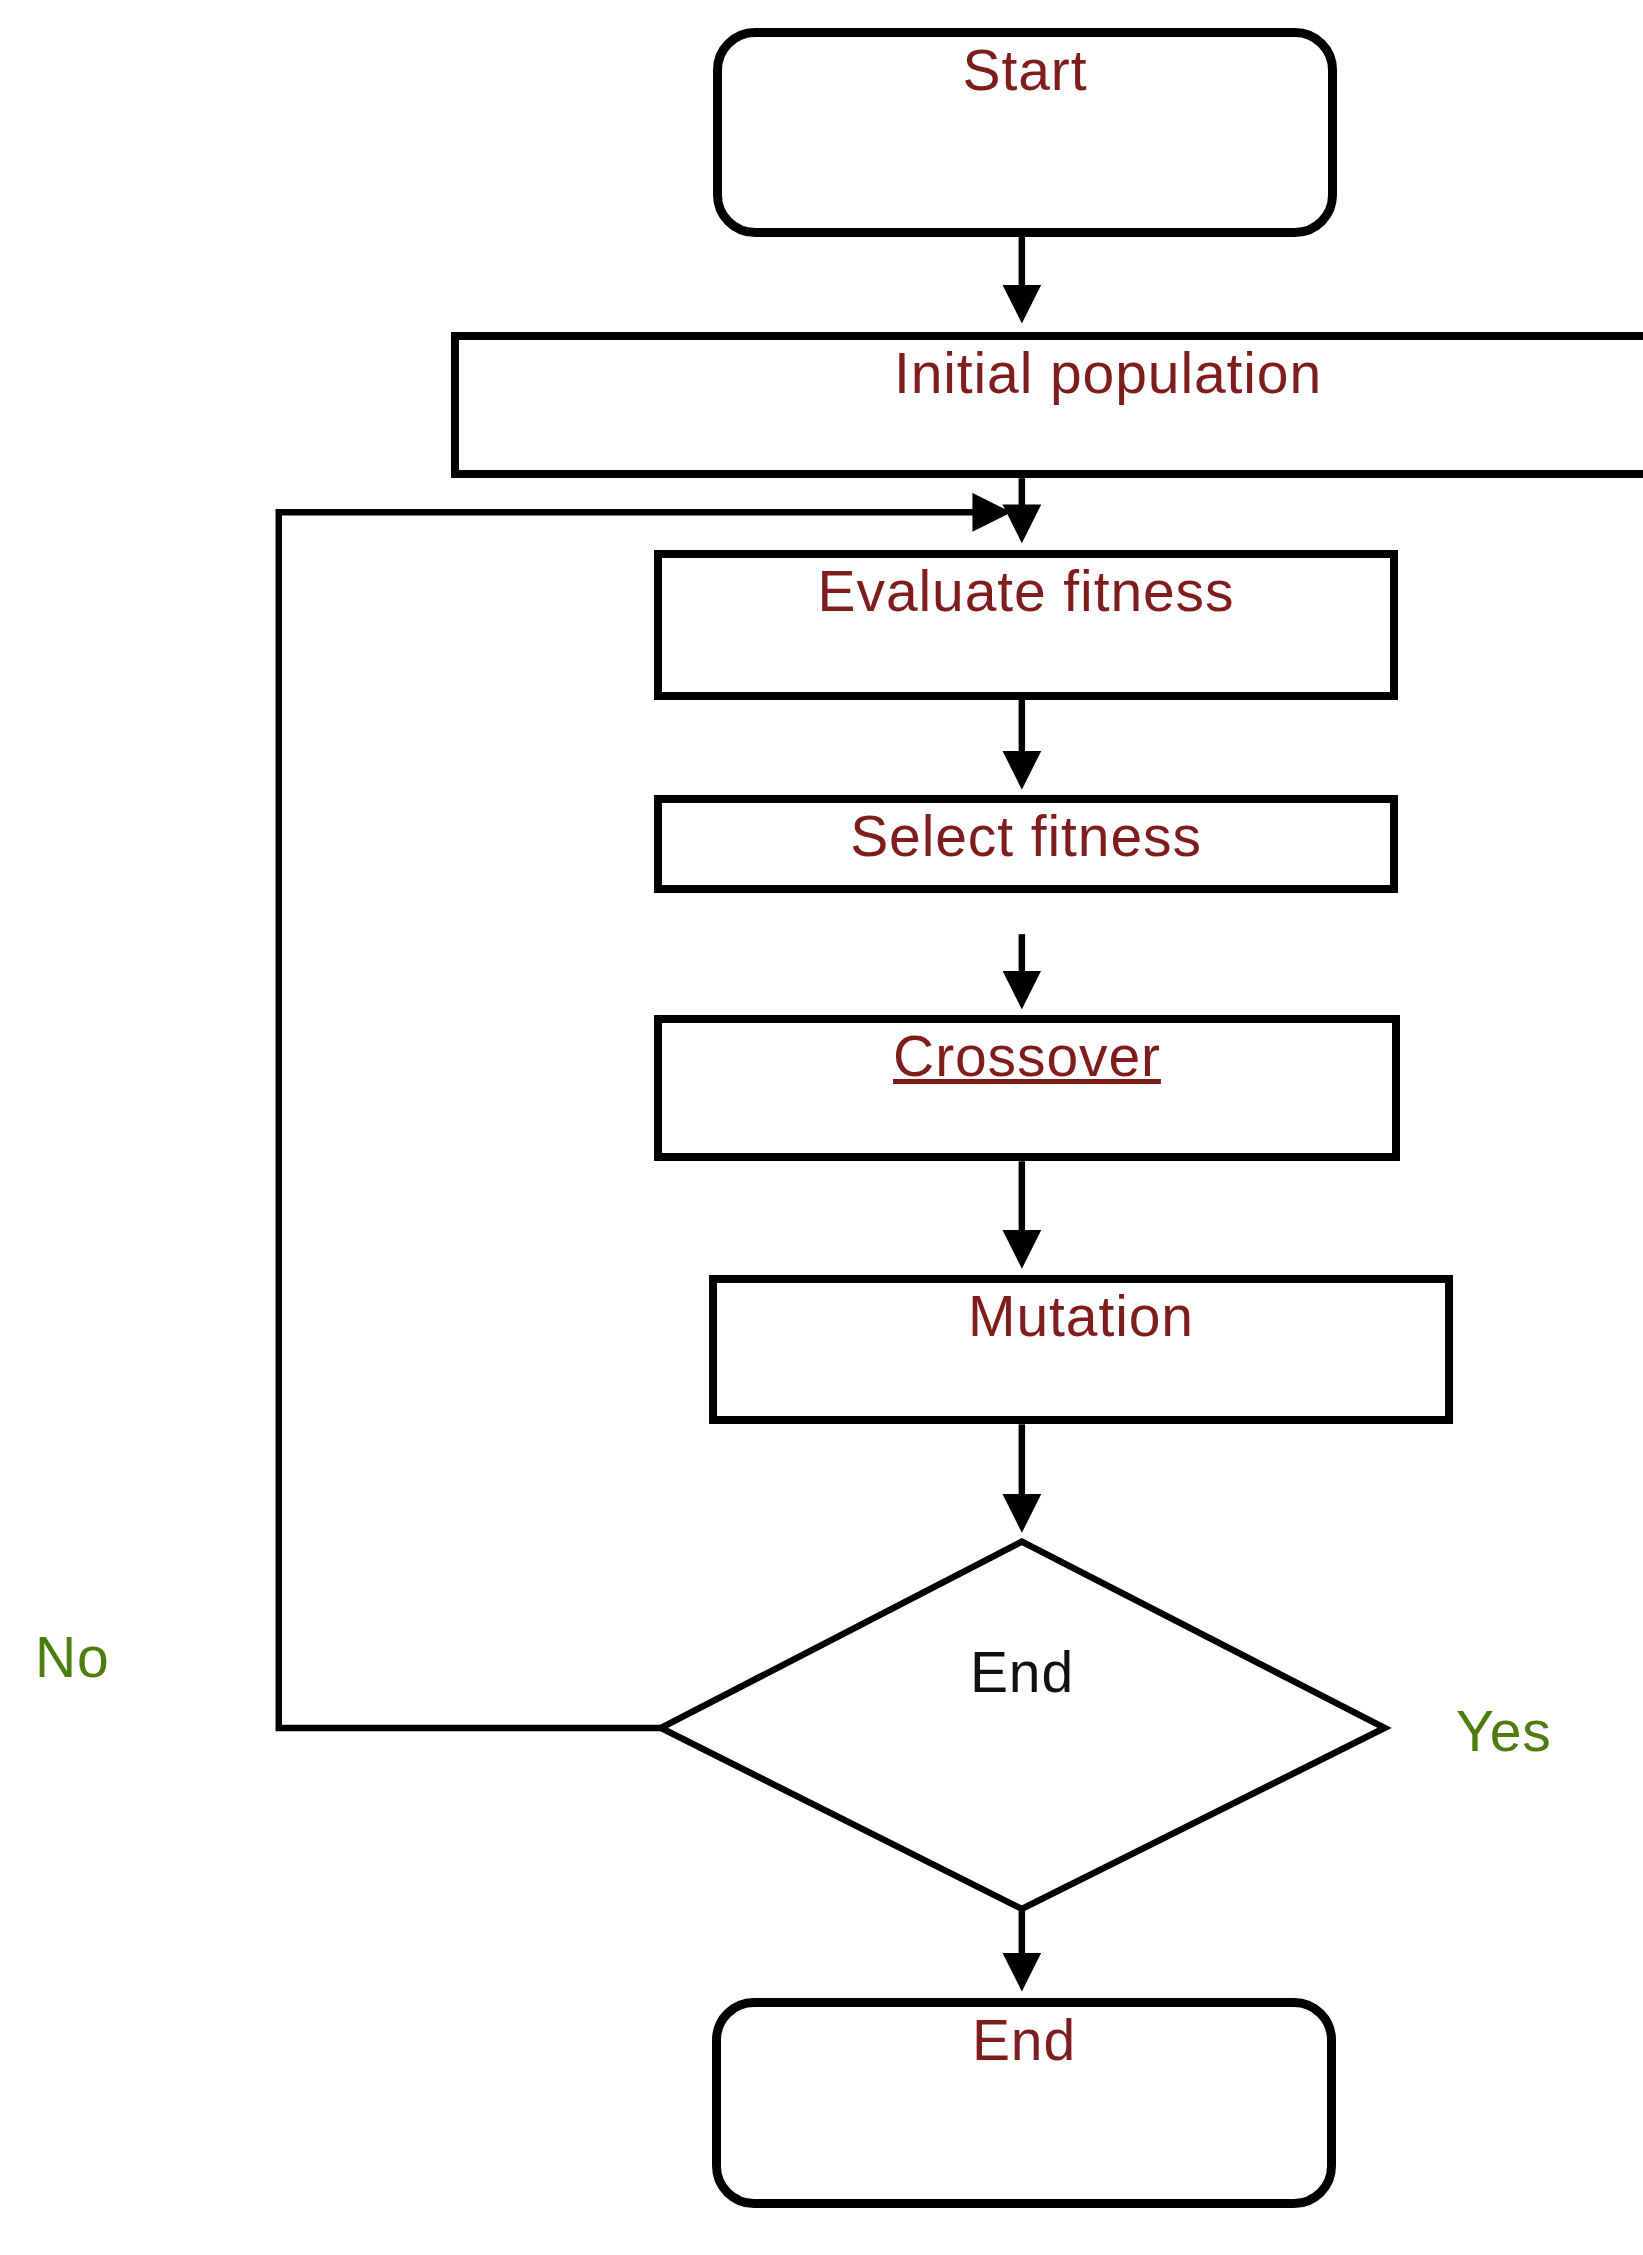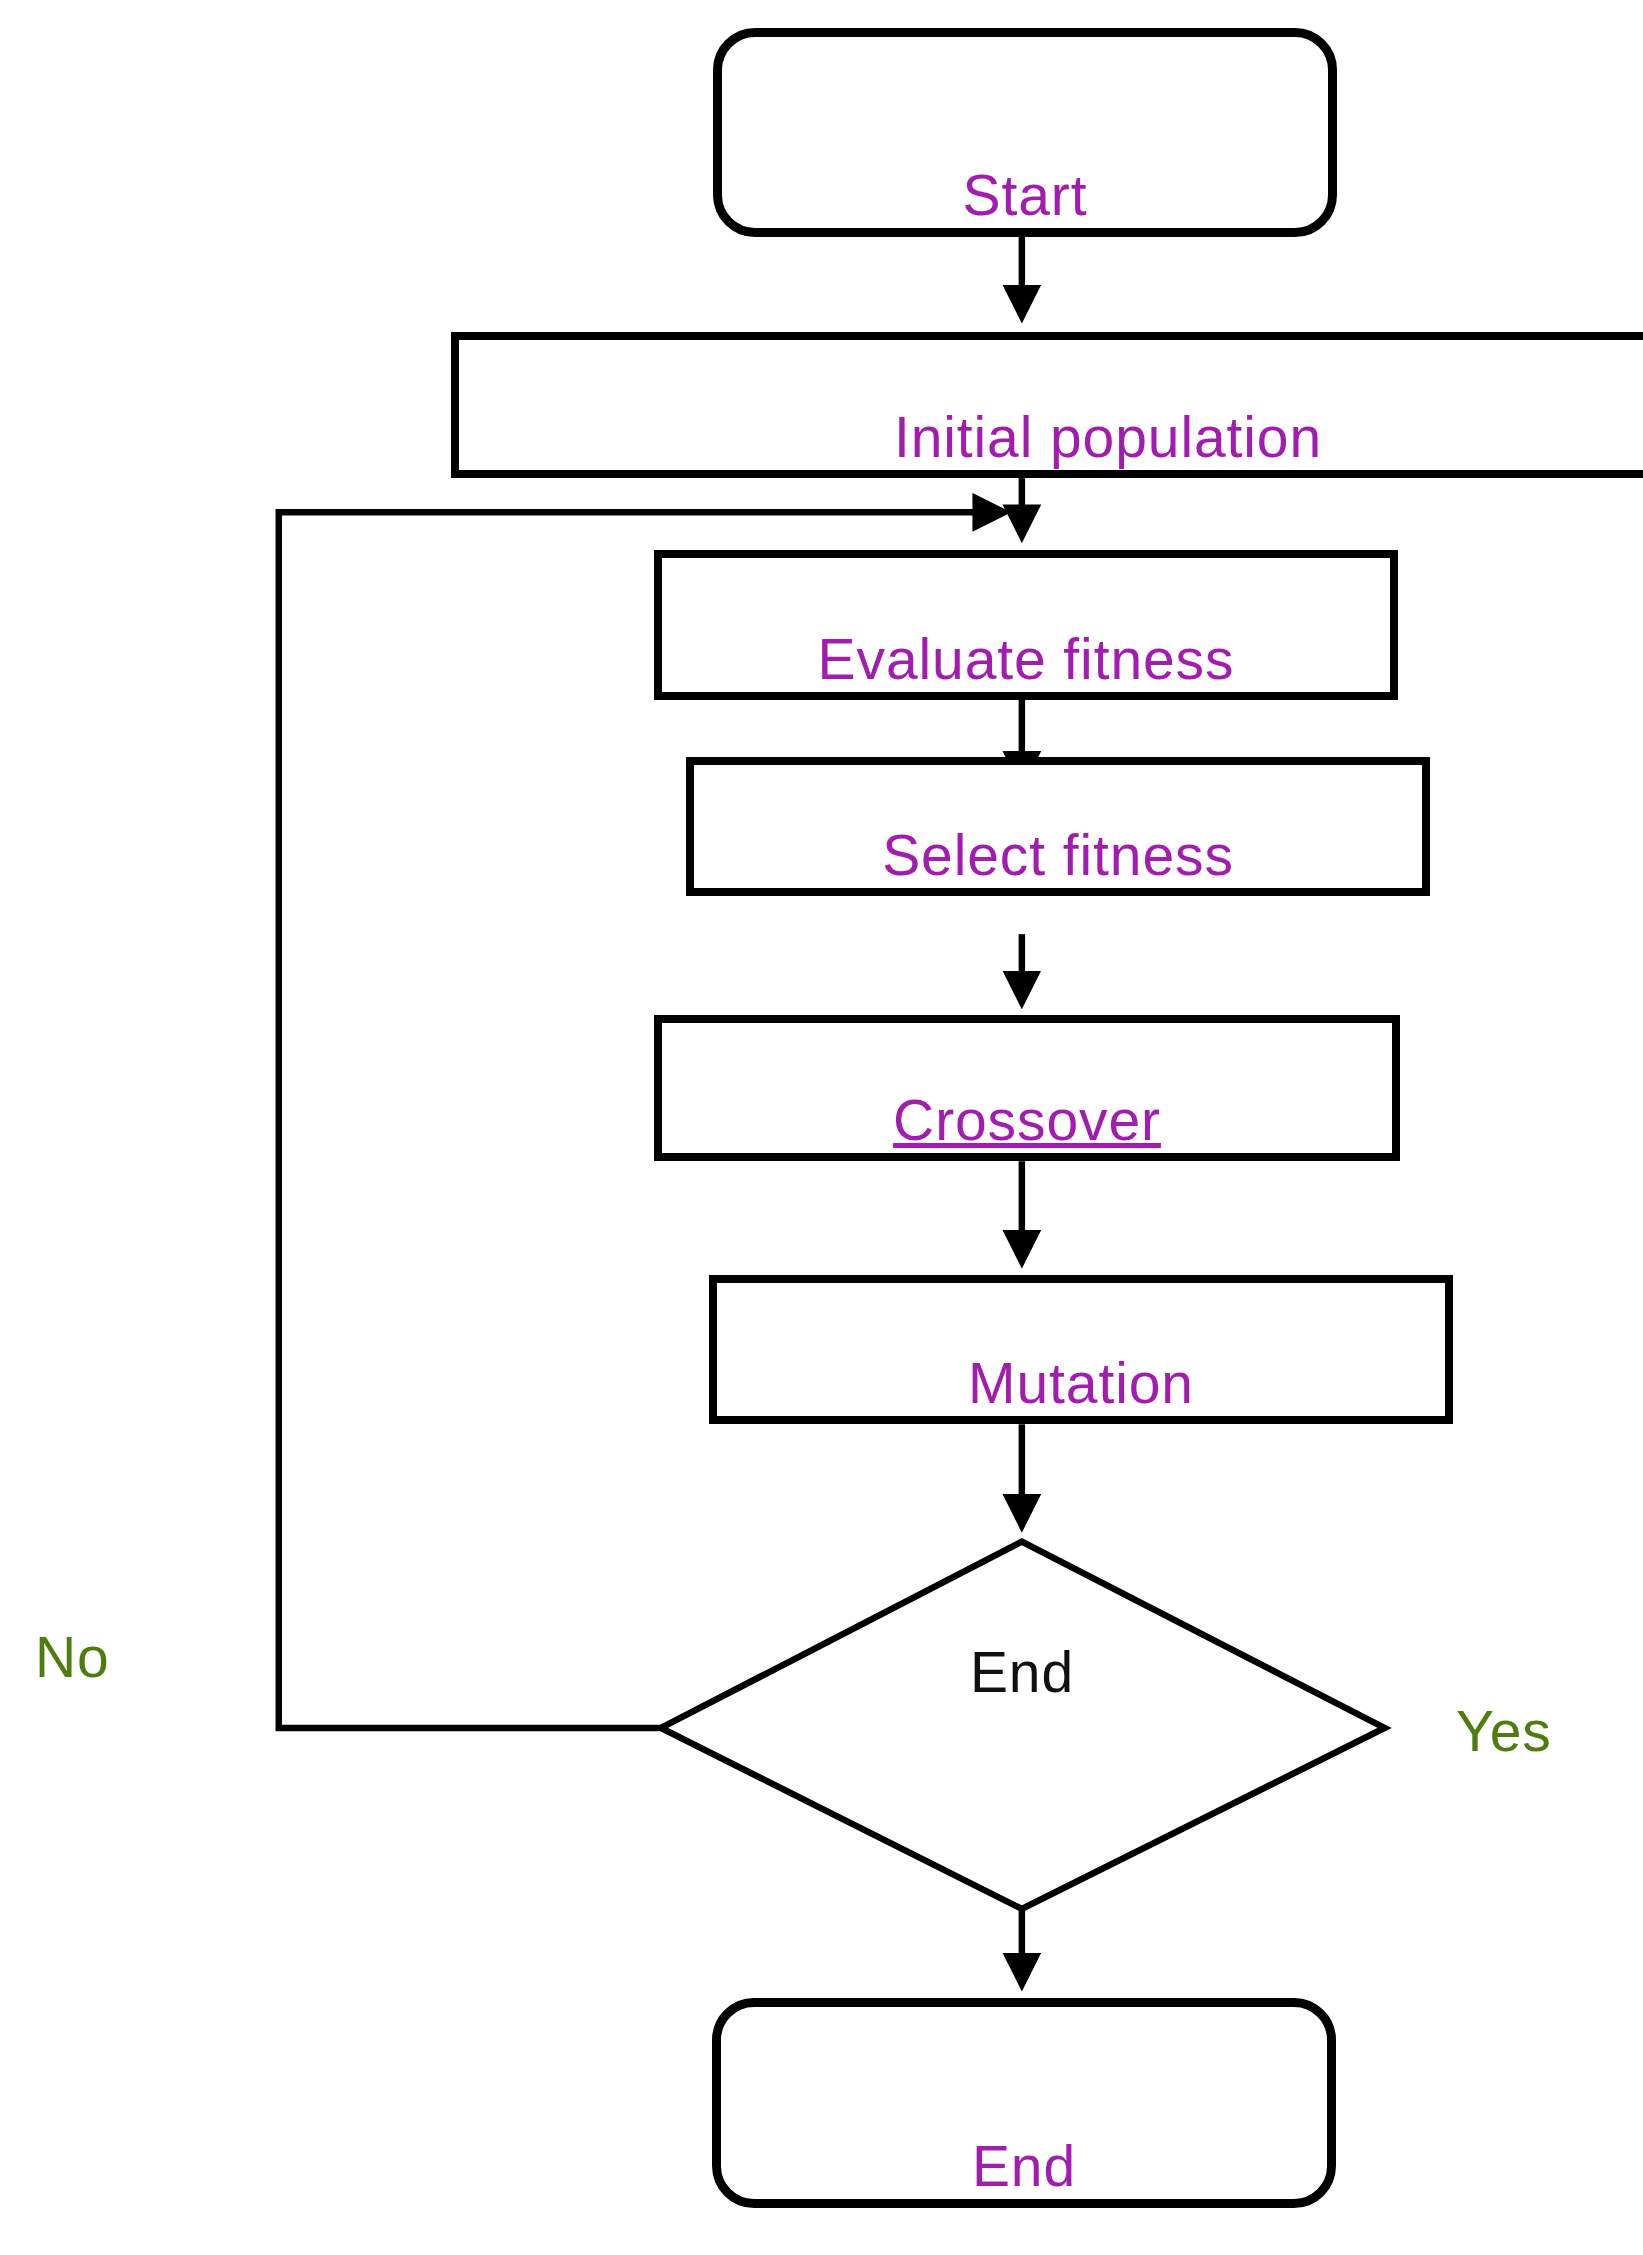--- a/index.html
+++ b/index.html
@@ -19,37 +19,37 @@
     position: absolute;
     left: 0;
     top: 0;
     width: 1644px;
     height: 2256px;
   }
   .node {
     position: absolute;
     box-sizing: border-box;
     display: flex;
-    align-items: flex-end;
+    align-items: flex-start;
     justify-content: center;
     background: #ffffff;
     border: 8.3px solid #000000;
     font-size: 57px;
     letter-spacing: 0.9px;
     white-space: nowrap;
-    color: #a21caf;
+    color: #7f1d1d;
   }
   .terminal {
     border-width: 9.2px;
     border-radius: 42px;
   }
   #node-start        { left: 713px;  top: 28px;   width: 624px;  height: 209px; }
   #node-initial      { left: 451px;  top: 332px;  width: 1314px; height: 146px; }
   #node-evaluate     { left: 654px;  top: 550px;  width: 744px;  height: 150px; }
-  #node-select       { left: 654px;  top: 757px;  width: 744px;  height: 139px; margin-left: 32px; }
+  #node-select       { left: 654px;  top: 795px;  width: 744px;  height: 98px; }
   #node-crossover    { left: 654px;  top: 1015px; width: 746px;  height: 146px; text-decoration: underline; }
   #node-mutation     { left: 661px;  top: 1275px; width: 744px;  height: 149px; margin-left: 48px; }
   #node-end          { left: 712px;  top: 1998px; width: 624px;  height: 210px; }
   #decision-label {
     position: absolute;
     left: 828px;
     top: 1621px;
     width: 388px;
     text-align: center;
     font-size: 57px;

